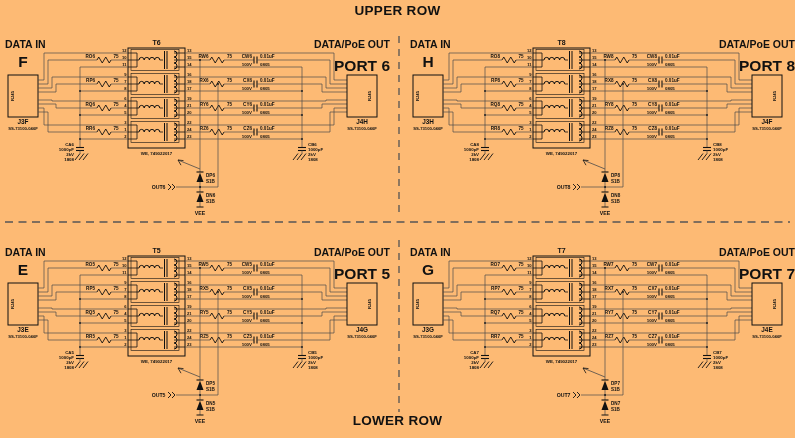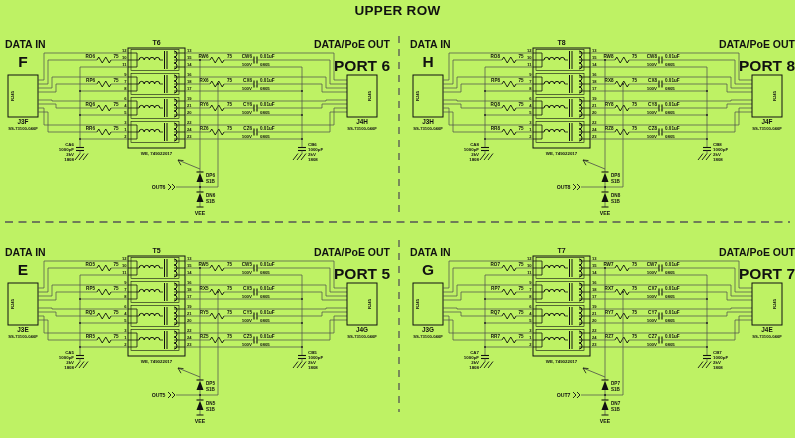--- a/index.html
+++ b/index.html
@@ -1,28 +1,29 @@
 <!DOCTYPE html>
 <html><head>
 <meta charset="utf-8">
 <style>
   html,body{margin:0;padding:0;background:#ffffff;}
-  .canvas{position:relative;width:795px;height:438px;background:#bef264;overflow:hidden;
+  .canvas{position:relative;width:795px;height:438px;background:#fdba74;overflow:hidden;
           font-family:"Liberation Sans",sans-serif;}
   .row-title{position:absolute;left:0;width:795px;text-align:center;
              font-size:13.5px;font-weight:bold;color:#111;letter-spacing:.3px;}
   #upperTitle{top:3px;}
   #lowerTitle{top:413px;}
   svg text{font-family:"Liberation Sans",sans-serif;font-weight:bold;fill:#111;}
 </style>
 </head>
 <body>
 
 <div class="canvas">
   <div class="row-title" id="upperTitle">UPPER ROW</div>
+  <div class="row-title" id="lowerTitle">LOWER ROW</div>
   <svg id="schematic" width="795" height="438" viewBox="0 0 795 438">
       <g transform="translate(0,32)">
         <g>
           <text x="5" y="16" font-size="10.5" text-anchor="start">DATA IN</text>
           <text x="23" y="35" font-size="15.5" text-anchor="middle">F</text>
           <text x="390" y="16" font-size="10.5" text-anchor="end">DATA/PoE OUT</text>
           <text x="390" y="39" font-size="15.5" text-anchor="end">PORT 6</text>
         </g>
         <g>
           <rect x="8" y="43" width="30" height="42" fill="none" stroke="#111111" stroke-width="1"></rect>

